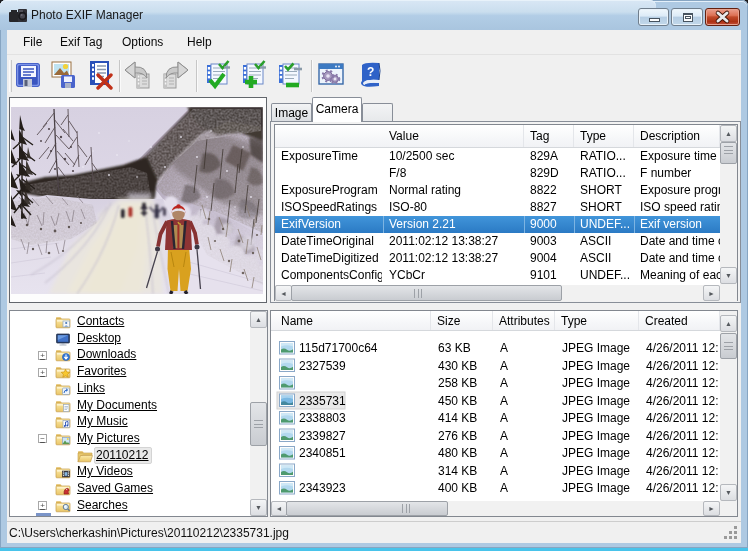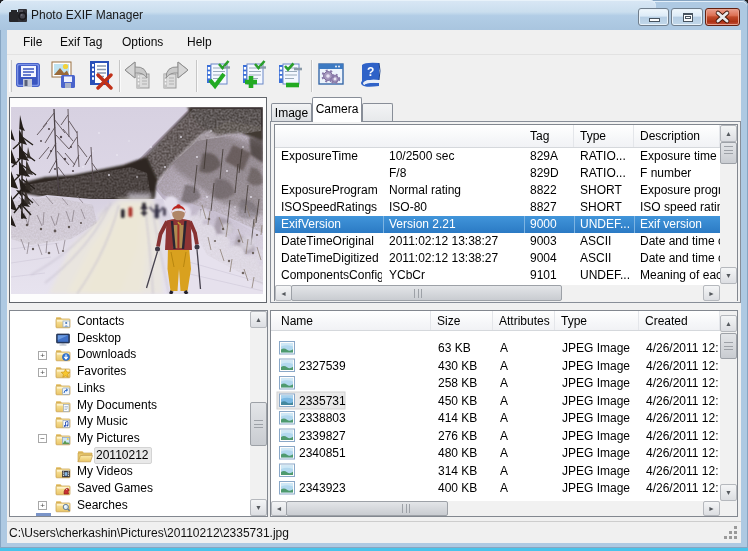--- a/index.html
+++ b/index.html
@@ -46,21 +46,21 @@
 .hcell span { position:absolute; left:6px; top:4px; white-space:nowrap; }
 .cell { position:absolute; white-space:nowrap; overflow:hidden; }
 
 .sb { position:absolute; background:#f1f1f1; }
 .sbtn { position:absolute; background:linear-gradient(#f4f5f6,#dcdee2); border:1px solid #b5b8bd; border-radius:2px; color:#55595e; text-align:center; }
 .sthumb { position:absolute; background:linear-gradient(#e3e5e8,#c9ccd1); border:1px solid #9da1a7; border-radius:2px; }
 .sgrip { position:absolute; color:#8d9196; }
 
 #treepanel { position:absolute; left:9px; top:310px; width:259px; height:207px; background:#ffffff; border:1px solid #82878f; }
 #filepanel { position:absolute; left:270px; top:310px; width:468px; height:207px; background:#ffffff; border:1px solid #82878f; }
-.trow { position:absolute; white-space:nowrap; }
+.trow { position:absolute; white-space:nowrap;text-decoration:underline; }
 
 #statusbar { position:absolute; left:7px; top:521px; width:734px; height:22px; background:#f0f0f0; border-top:1px solid #cdcdcd; }
 #statusbar .txt { position:absolute; left:2px; top:4px; color:#101010; }
 </style>
 </head>
 <body>
 <div id="frame"></div>
 <div id="cyanline"></div>
 <div id="titlebar">
   <svg class="abs" style="left:9px;top:8px" width="19" height="16" viewBox="0 0 19 16">
@@ -481,20 +481,23 @@
 </div>
 
 <div class="tab" id="tab-image">Image</div>
 <div class="tab" id="tab-gps">GPS</div>
 <div id="tabpanel"></div>
 <div class="tab" id="tab-camera">Camera</div>
 
 <div id="exiftable">
 
   <div class="hdr" style="left:0;top:0;width:445px;height:23px">
+    <div class="hcell" style="left:108px;width:141px">
+        <span>Value</span>
+      </div>
     <div class="hcell" style="left:249px;width:50px">
         <span>Tag</span>
       </div>
     <div class="hcell" style="left:299px;width:60px">
         <span>Type</span>
       </div>
     <div class="hcell" style="left:359px;width:86px">
         <span>Description</span>
       </div>
   </div>
@@ -726,20 +729,21 @@
     <use href="#thumb" x="8" y="124.5"></use>
     <use href="#thumb" x="8" y="142"></use>
     <rect x="6" y="53" width="68" height="17" fill="#e9e9e9" stroke="#d2d2d2"></rect>
     <g>
       <rect x="8.5" y="55" width="15" height="12.5" fill="#fdfdfd" stroke="#8aa8c8"></rect>
       <rect x="10" y="56.5" width="12" height="9.5" fill="#7ab8e2"></rect>
       <path d="M10 60 Q16 57.5 22 60 L22 56.5 L10 56.5Z" fill="#a8d2ee"></path>
       <path d="M10 66 L10 63.4 Q13 61.2 16 63.4 Q19 65.4 22 63 L22 66Z" fill="#44889e"></path>
     </g>
   </svg>
+  <div class="cell" style="left:28px;top:30px;width:130px">115d71700c64</div>
     <div class="cell" style="left:167px;top:30px">63 KB</div>
     <div class="cell" style="left:229px;top:30px">A</div>
     <div class="cell" style="left:291px;top:30px">JPEG Image</div>
     <div class="cell" style="left:375px;top:30px;width:74px">4/26/2011 12:</div>
   <div class="cell" style="left:28px;top:47.5px;width:130px">2327539</div>
     <div class="cell" style="left:167px;top:47.5px">430 KB</div>
     <div class="cell" style="left:229px;top:47.5px">A</div>
     <div class="cell" style="left:291px;top:47.5px">JPEG Image</div>
     <div class="cell" style="left:375px;top:47.5px;width:74px">4/26/2011 12:</div>
     <div class="cell" style="left:167px;top:65px">258 KB</div>

